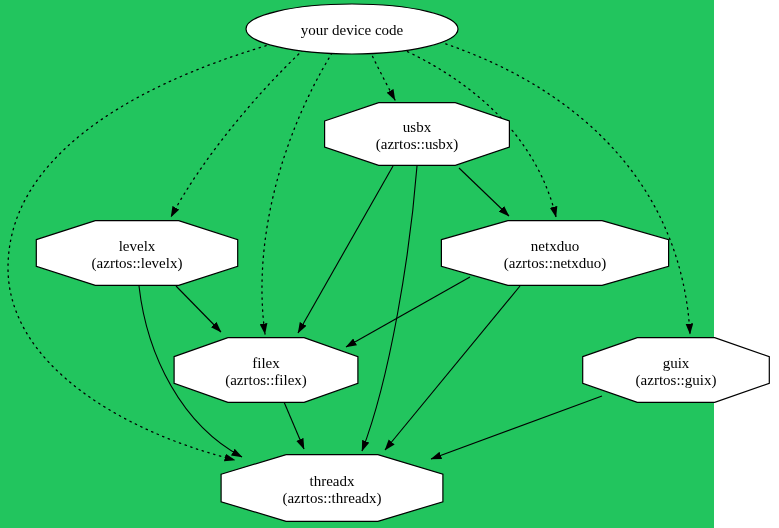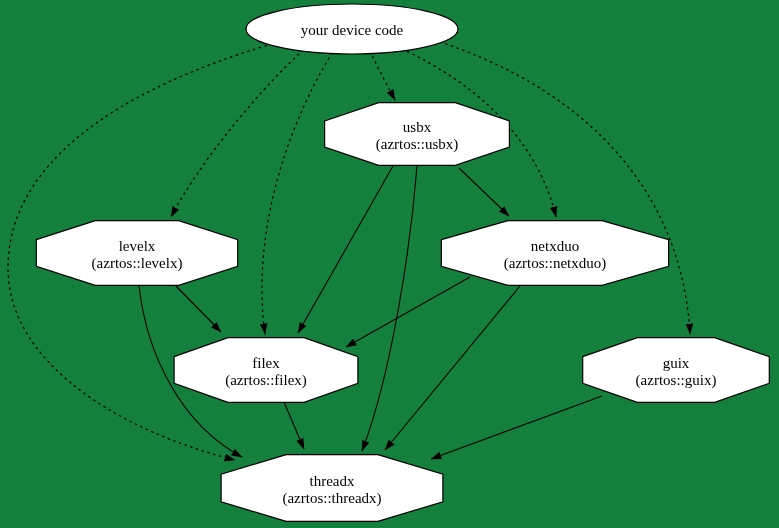--- a/index.html
+++ b/index.html
@@ -2,23 +2,23 @@
 <html><head>
 <meta charset="utf-8">
 <style>
   html, body {
     margin: 0;
     padding: 0;
     background: #ffffff;
   }
   .canvas {
     position: relative;
-    width: 779px;
+    width: 714px;
     height: 528px;
-    background: #15803d;
+    background: #22c55e;
     font-family: "Liberation Serif", "DejaVu Serif", serif;
   }
   svg text {
     font-family: "Liberation Serif", "DejaVu Serif", serif;
     font-size: 15px;
     fill: #000000;
   }
   svg .node-shape {
     fill: #ffffff;
     stroke: #000000;

